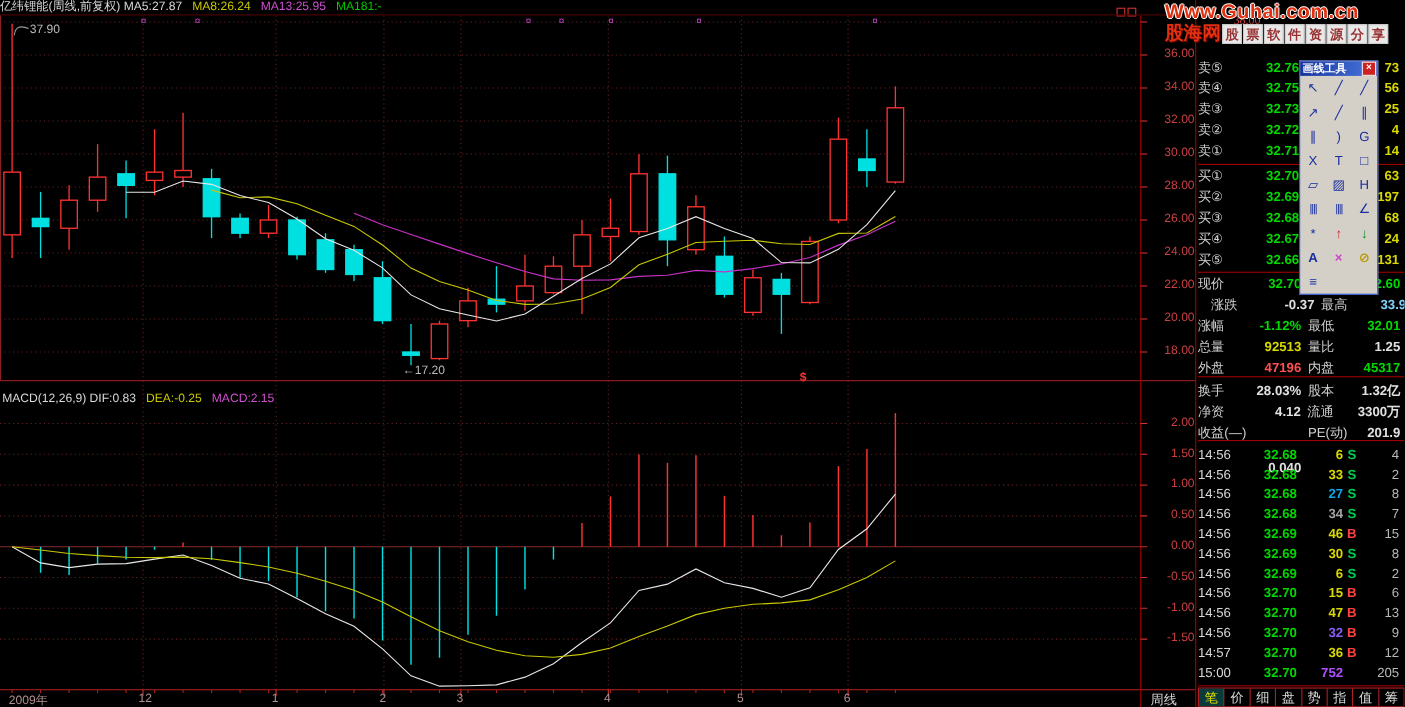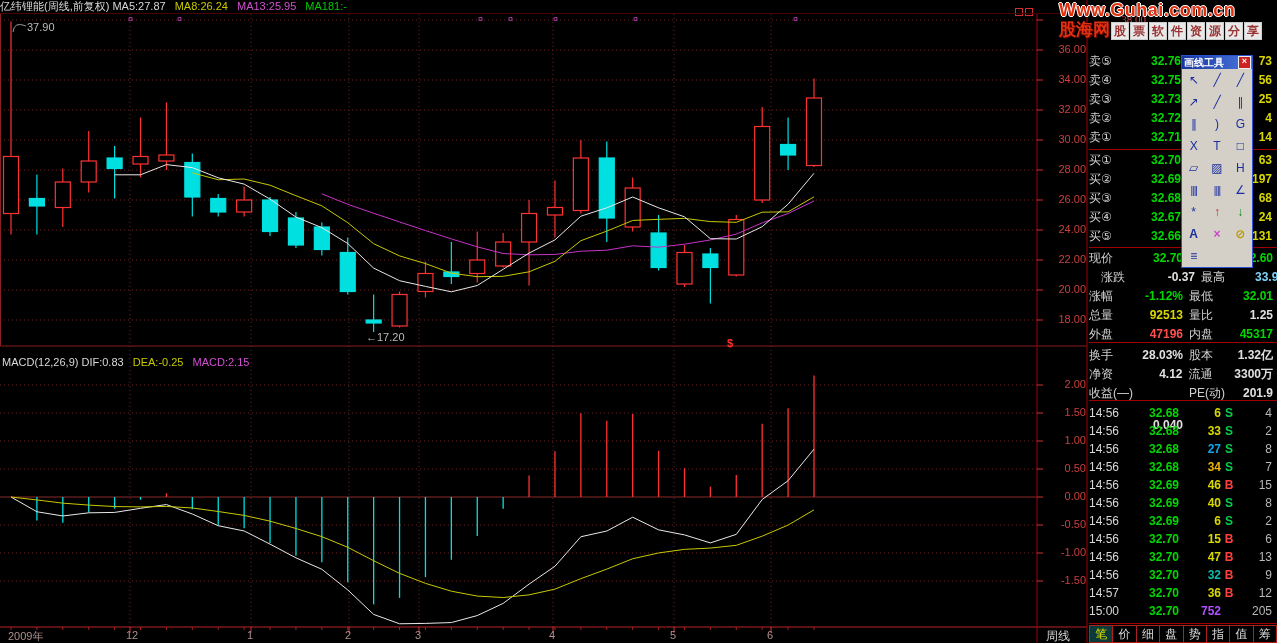--- a/index.html
+++ b/index.html
@@ -407,35 +407,35 @@
       <div class="srow" style="top: 440px;">
         <div class="k-t">14:56</div>
         <div class="num k-p" style="color: rgb(0, 216, 0);">32.68</div>
         <div class="num k-v" style="color: #0ea5e9;">27</div>
         <div class="k-f" style="color: rgb(0, 204, 80);">S</div>
         <div class="k-n">8</div>
       </div>
       <div class="srow" style="top: 458px;">
         <div class="k-t">14:56</div>
         <div class="num k-p" style="color: rgb(0, 216, 0);">32.68</div>
-        <div class="num k-v" style="color: #eab308;">34</div>
+        <div class="num k-v" style="color: #a3a3a3;">34</div>
         <div class="k-f" style="color: rgb(0, 204, 80);">S</div>
         <div class="k-n">7</div>
       </div>
       <div class="srow" style="top: 476px;">
         <div class="k-t">14:56</div>
         <div class="num k-p" style="color: rgb(0, 216, 0);">32.69</div>
         <div class="num k-v" style="color: rgb(216, 216, 0);">46</div>
         <div class="k-f" style="color: rgb(255, 64, 64);">B</div>
         <div class="k-n">15</div>
       </div>
       <div class="srow" style="top: 494px;">
         <div class="k-t">14:56</div>
         <div class="num k-p" style="color: rgb(0, 216, 0);">32.69</div>
-        <div class="num k-v" style="color: rgb(216, 216, 0);">40</div>
+        <div class="num k-v" style="color: rgb(216, 216, 0);">30</div>
         <div class="k-f" style="color: rgb(0, 204, 80);">S</div>
         <div class="k-n">8</div>
       </div>
       <div class="srow" style="top: 512px;">
         <div class="k-t">14:56</div>
         <div class="num k-p" style="color: rgb(0, 216, 0);">32.69</div>
         <div class="num k-v" style="color: rgb(216, 216, 0);">6</div>
         <div class="k-f" style="color: rgb(0, 204, 80);">S</div>
         <div class="k-n">2</div>
       </div>
@@ -449,21 +449,21 @@
       <div class="srow" style="top: 548px;">
         <div class="k-t">14:56</div>
         <div class="num k-p" style="color: rgb(0, 216, 0);">32.70</div>
         <div class="num k-v" style="color: rgb(216, 216, 0);">47</div>
         <div class="k-f" style="color: rgb(255, 64, 64);">B</div>
         <div class="k-n">13</div>
       </div>
       <div class="srow" style="top: 566px;">
         <div class="k-t">14:56</div>
         <div class="num k-p" style="color: rgb(0, 216, 0);">32.70</div>
-        <div class="num k-v" style="color: #14b8a6;">32</div>
+        <div class="num k-v" style="color: #8b5cf6;">32</div>
         <div class="k-f" style="color: rgb(255, 64, 64);">B</div>
         <div class="k-n">9</div>
       </div>
       <div class="srow" style="top: 584px;">
         <div class="k-t">14:57</div>
         <div class="num k-p" style="color: rgb(0, 216, 0);">32.70</div>
         <div class="num k-v" style="color: rgb(216, 216, 0);">36</div>
         <div class="k-f" style="color: rgb(255, 64, 64);">B</div>
         <div class="k-n">12</div>
       </div>

